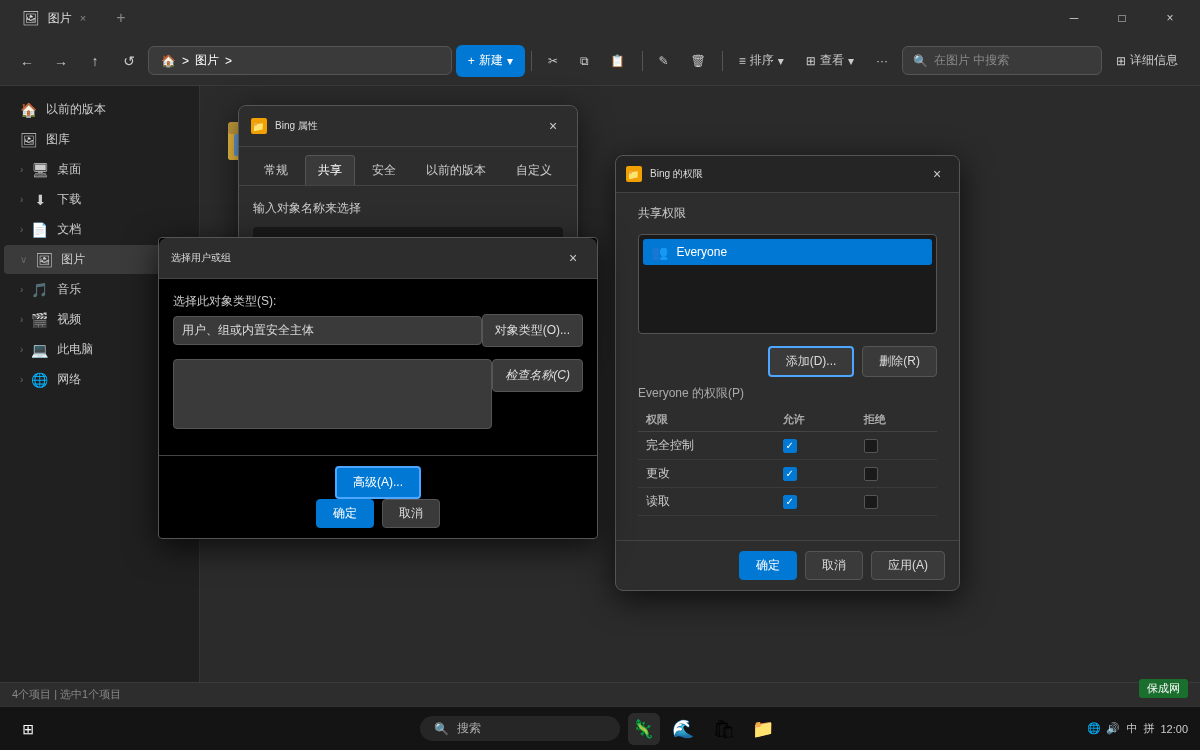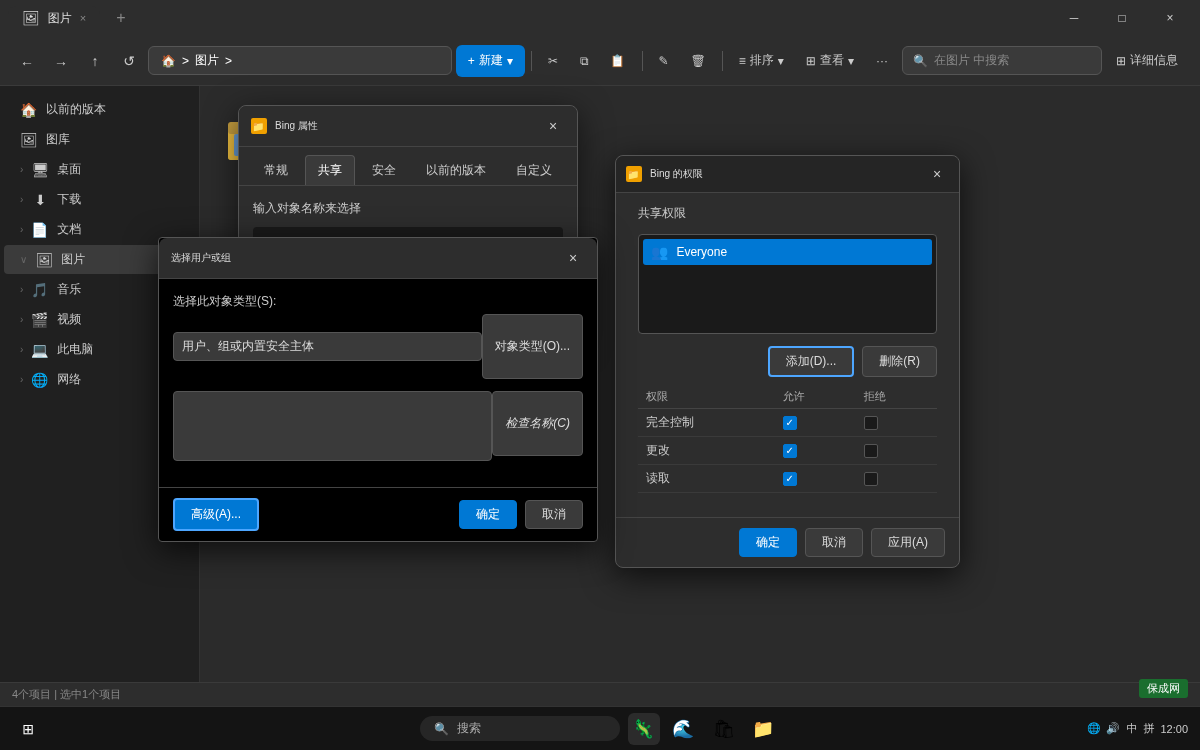--- a/index.html
+++ b/index.html
@@ -309,36 +309,37 @@
     .form-input-with-btn .form-input { flex: 1; }
     .form-textarea {
       width: 100%;
       background: #3a3a3a; border: 1px solid #555;
       border-radius: 4px; padding: 5px 8px;
       color: #ddd; font-size: 12px;
       height: 70px; resize: none;
       display: block;
     }
     .form-btn {
-      padding: 23px 12px;
+      padding: 7px 12px;
       background: #3a3a3a; border: 1px solid #555;
       border-radius: 4px; color: #ddd;
       cursor: pointer; font-size: 12px;
       white-space: nowrap;
     }
     .btn-advanced {
       padding: 6px 16px;
       background: #0078d4; border: 2px solid #4da6ff;
       border-radius: 4px; color: #fff;
       cursor: pointer; font-size: 12px;
     }
     .dialog-select-footer {
       padding: 10px 14px;
       display: flex; justify-content: space-between; align-items: center;
       border-top: 1px solid #444;
+      flex-direction: column;
     }
 
     
     .dialog-permissions {
       position: absolute;
       top: 155px; left: 615px;
       width: 345px;
       background: #2d2d2d;
       border: 1px solid #555;
       border-radius: 8px;
@@ -377,21 +378,21 @@
       cursor: pointer; font-size: 12px;
     }
     .btn-remove {
       padding: 5px 16px;
       background: #3a3a3a; border: 1px solid #555;
       border-radius: 4px; color: #ddd;
       cursor: pointer; font-size: 12px;
     }
     .perm-table { width: 100%; border-collapse: collapse; }
     .perm-table th {
-      color: #aaa; font-size: 11px; font-weight: normal;
+      color: #aaa; font-size: 11px; font-weight: bold;
       padding: 4px 8px; text-align: left;
       border-bottom: 1px solid #444;
     }
     .perm-table td {
       color: #ccc; font-size: 12px;
       padding: 5px 8px;
       border-bottom: 1px solid #3a3a3a;
     }
     .checkbox {
       width: 14px; height: 14px;
@@ -656,20 +657,21 @@
             <span class="user-icon">👥</span>
             <span>Everyone</span>
           </div>
         </div>
       </div>
       <div class="btn-row">
         <button class="btn-add">添加(D)...</button>
         <button class="btn-remove">删除(R)</button>
       </div>
       <div class="perm-section">
+        <div class="perm-table-header">Everyone 的权限(P)</div>
         <table class="perm-table">
           <thead>
             <tr>
               <th>权限</th>
               <th>允许</th>
               <th>拒绝</th>
             </tr>
           </thead>
           <tbody>
             <tr>

